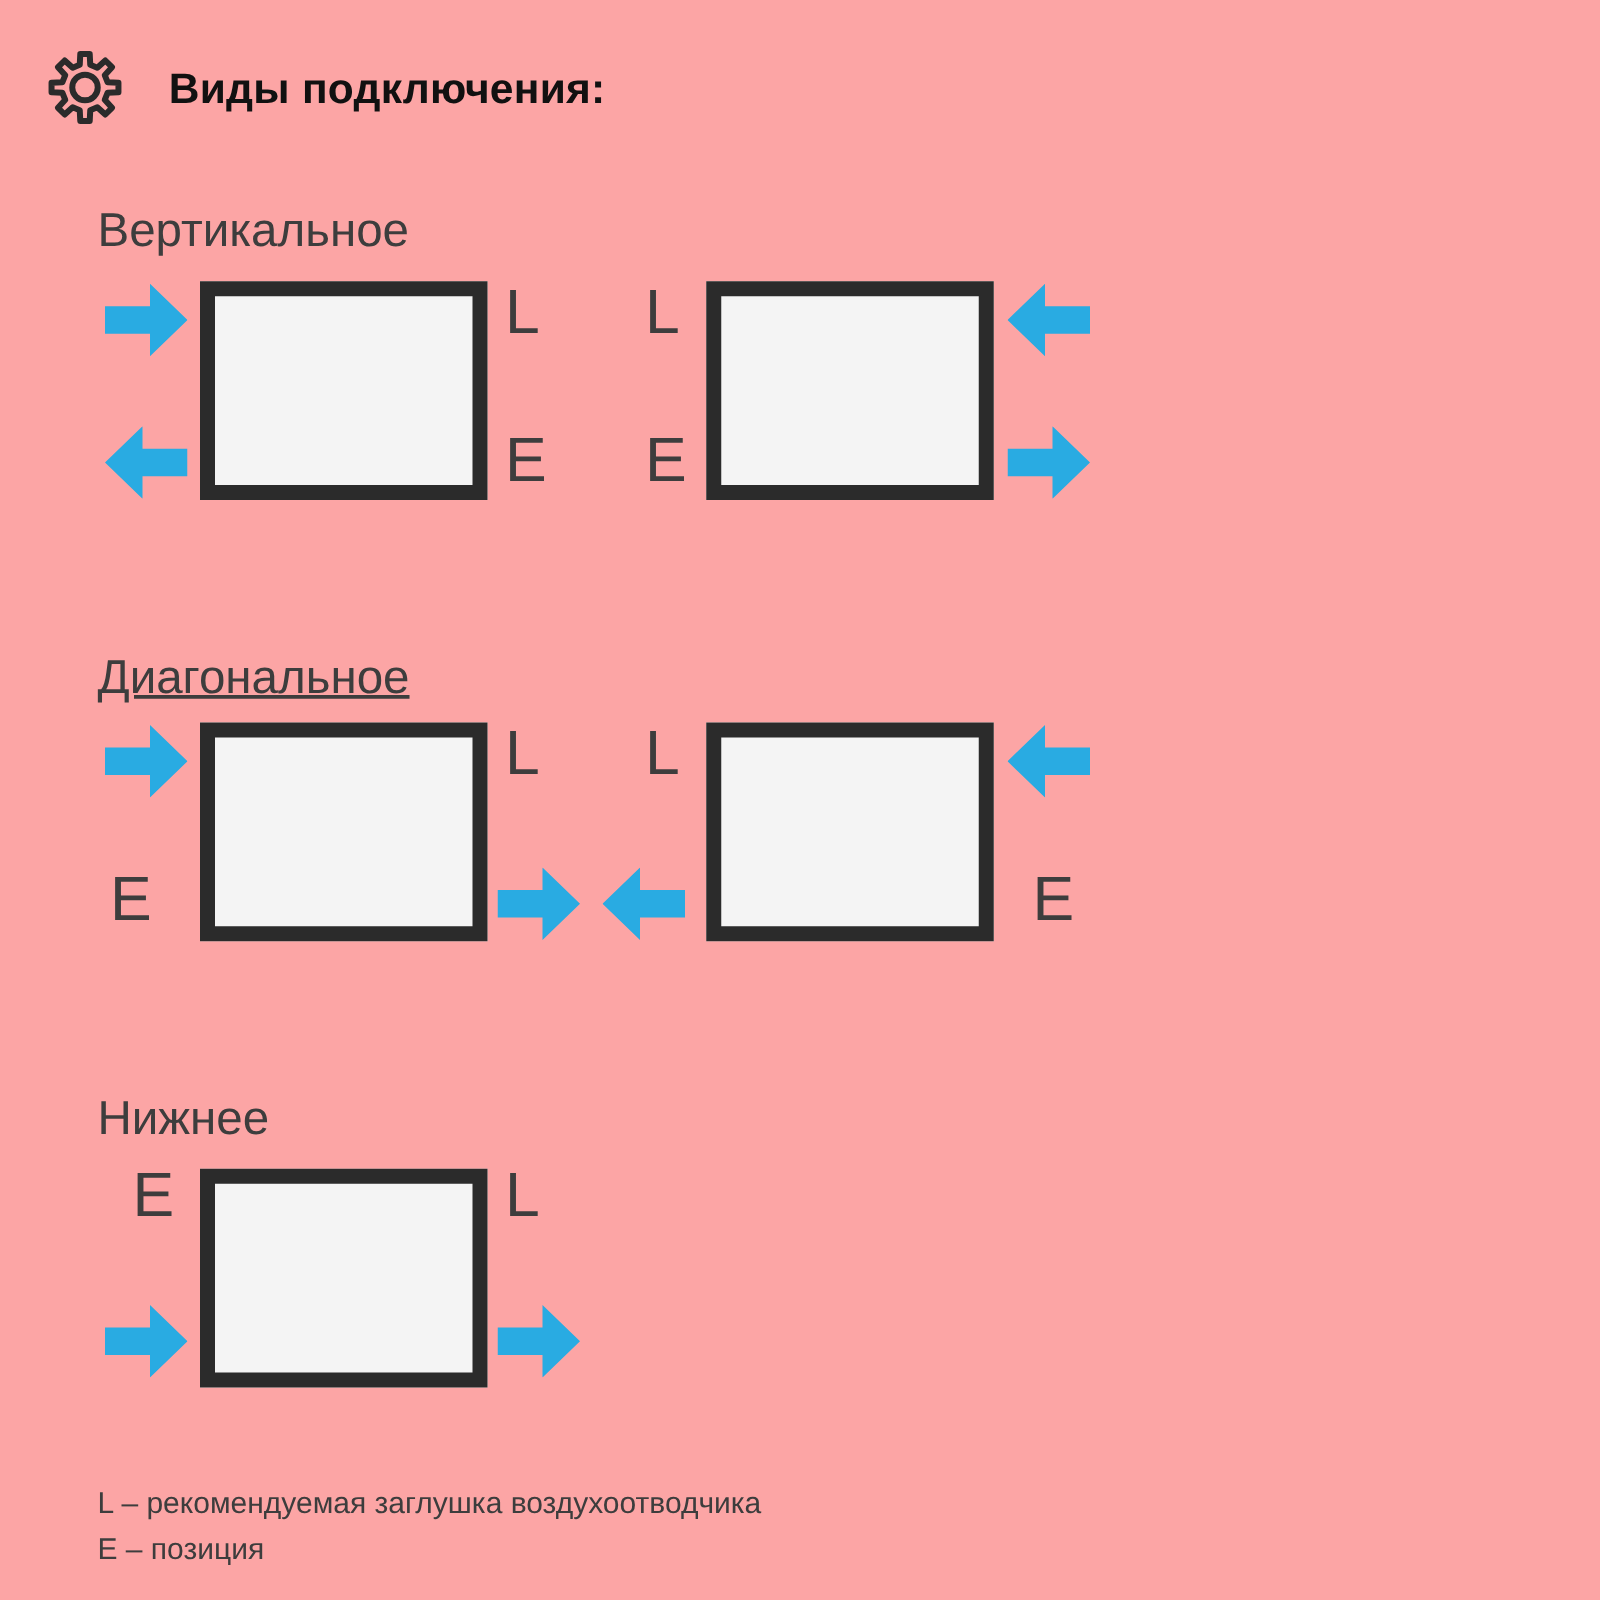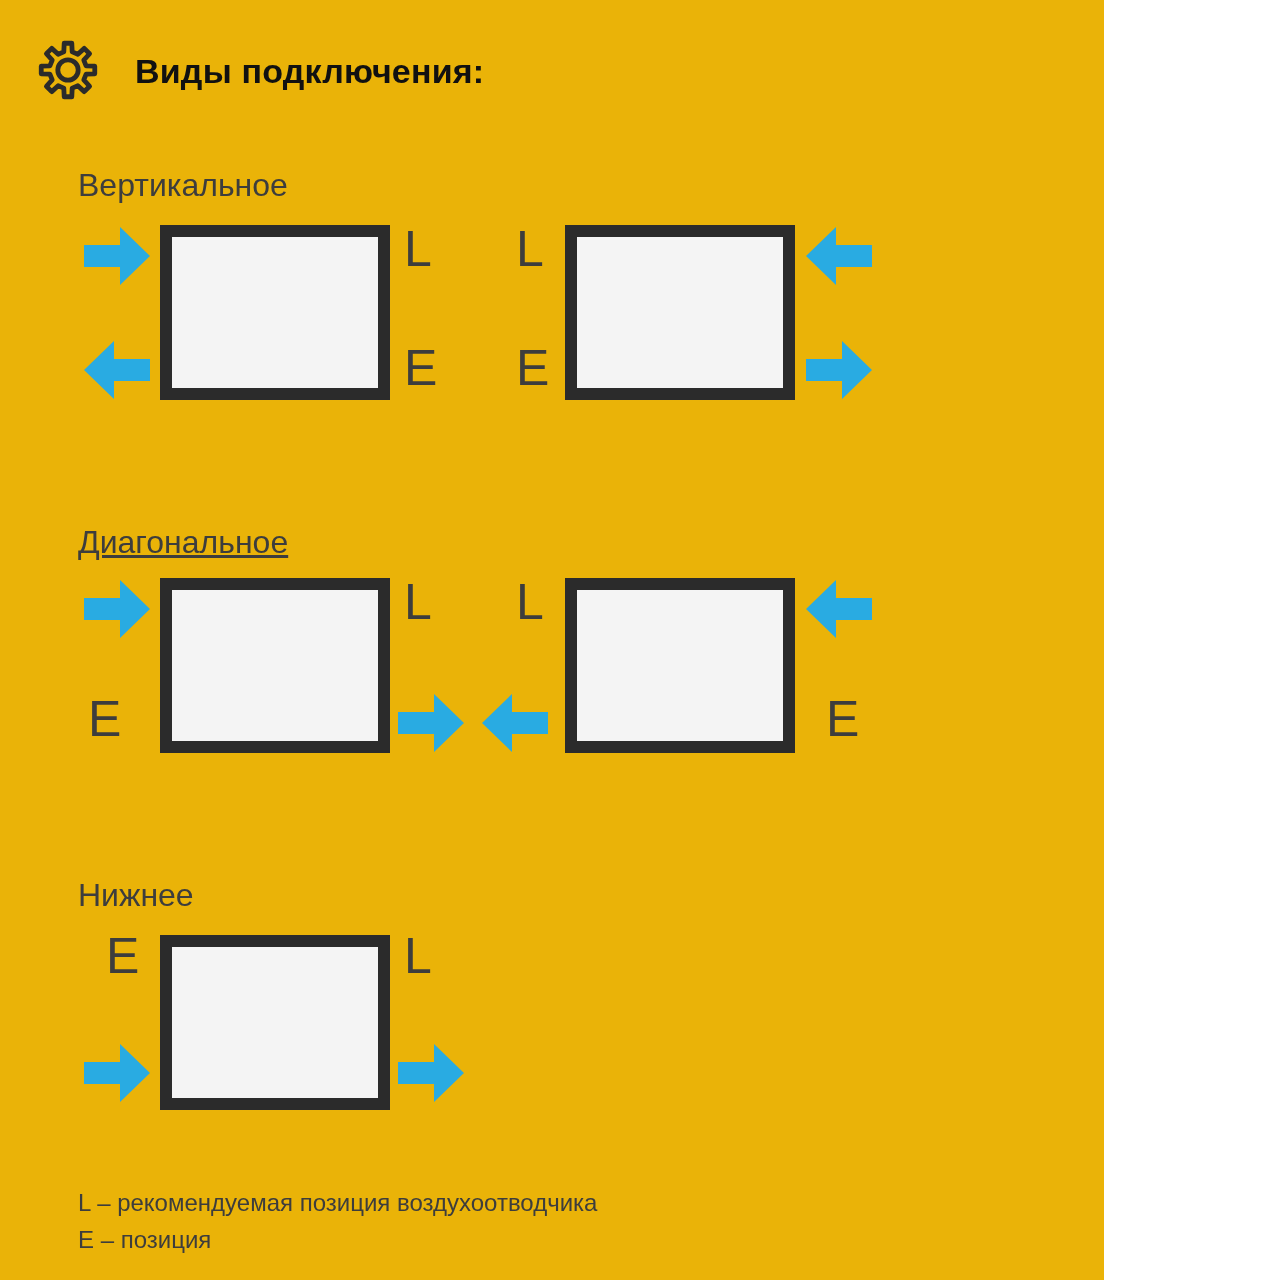--- a/index.html
+++ b/index.html
@@ -1,35 +1,35 @@
 <!DOCTYPE html>
 <html style="--arrow: #29ABE2; --outline: #2B2B2B; --radiator_fill: #F4F4F4; --text: #3D3D3D; --title_text: #111111;"><head>
 <meta charset="utf-8">
 <style>
   html, body { margin: 0; padding: 0; background: #fff; }
   .canvas {
     position: relative;
-    width: 1104px;
+    width: 1280px;
     height: 1280px;
-    background: #eab308;
+    background: #fca5a5;
     overflow: hidden;
     font-family: "Liberation Sans", "DejaVu Sans", sans-serif;
   }
   
   .page-header { position: absolute; left: 0; top: 0; width: 100%; height: 120px; }
   .gear { position: absolute; left: 38px; top: 40px; width: 60px; height: 60px; }
   .page-title {
     position: absolute; left: 135px; top: 50px;
     font-size: 34px; font-weight: 700; color: var(--title_text, #111);
     line-height: 42px; letter-spacing: 0.2px; margin: 0;
   }
   
   .section-title {
     position: absolute;
-    font-size: 32px; font-weight: 400; color: var(--text, #3d3d3d);
+    font-size: 38px; font-weight: 400; color: var(--text, #3d3d3d);
     line-height: 44px; margin: 0;
   }
   
   .radiator {
     position: absolute;
     width: 230px; height: 175px;
     box-sizing: border-box;
     border: 12px solid var(--outline, #2b2b2b);
     background: var(--radiator_fill, #f4f4f4);
   }
@@ -140,17 +140,17 @@
         </svg>
     </span>
     <span class="arrow" style="left:398px; top:1044px;">
       <svg viewBox="0 0 66 58">
           <polygon points="0,18 36,18 36,0 66,29 36,58 36,40 0,40" fill="currentColor"></polygon>
         </svg>
     </span>
   </section>
 
   <div class="legend">
-    <div>L – рекомендуемая позиция воздухоотводчика</div>
+    <div>L – рекомендуемая заглушка воздухоотводчика</div>
     <div>E – позиция</div>
   </div>
 
 </div>
 
 </body></html>

